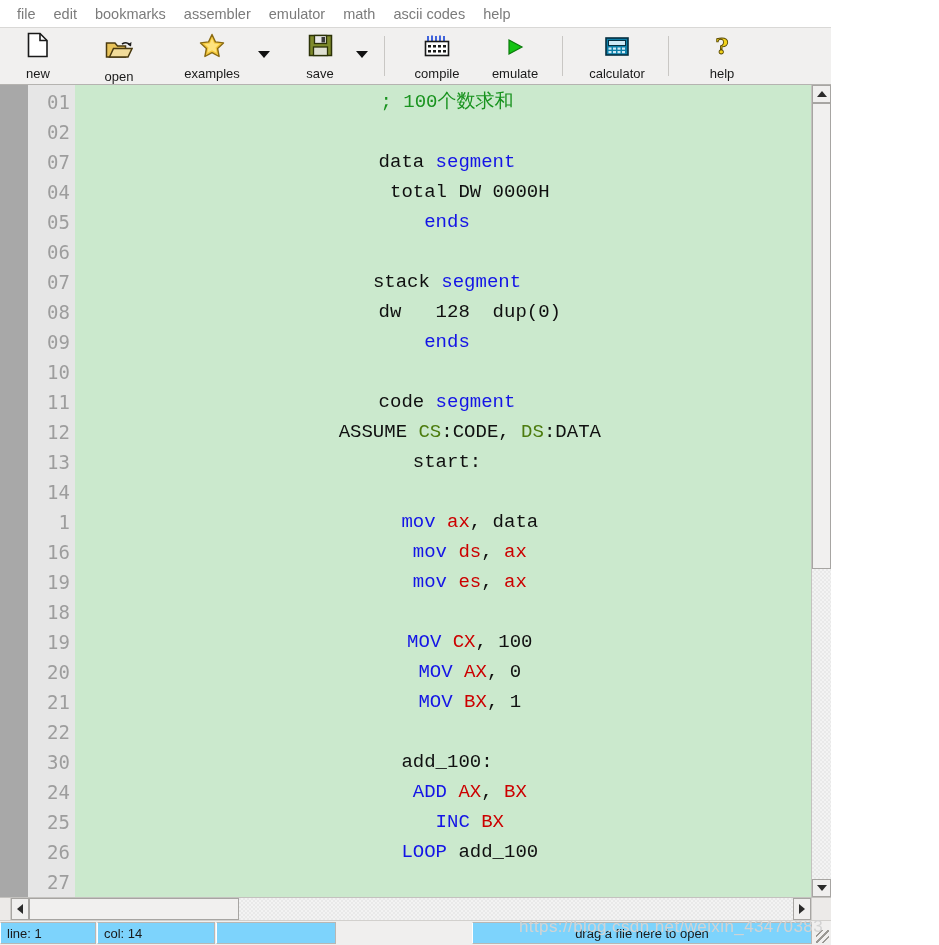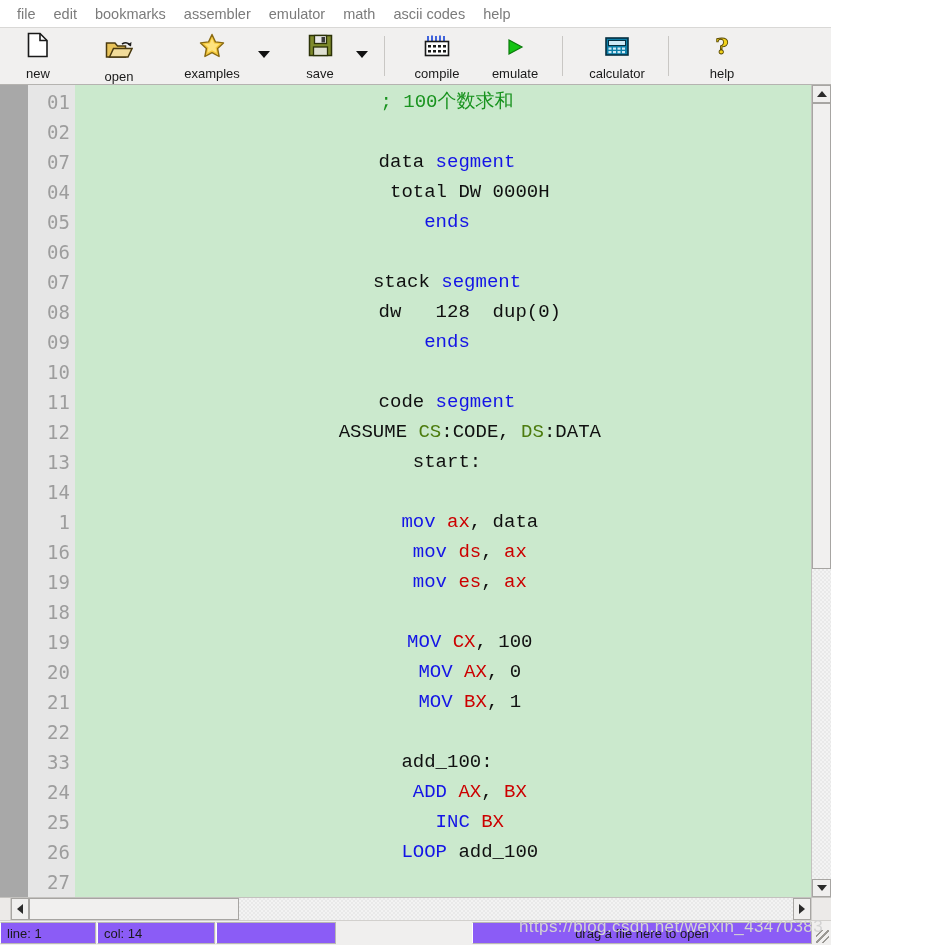--- a/index.html
+++ b/index.html
@@ -110,21 +110,21 @@
   }
   .hs-corner{width:19px;flex:0 0 19px;background:#eceae8;border-left:1px solid #cfcdca;}
 
   
   .statusbar{
     flex:0 0 25px;height:25px;background:#f0efee;display:flex;align-items:stretch;
     border-top:1px solid #d2d0cd;box-sizing:border-box;position:relative;
   }
   .sb-cell{
     border:1px solid #b9b7b4;border-left-color:#fff;border-top-color:#b9b7b4;
-    background:#8b5cf6;box-sizing:border-box;display:flex;align-items:center;
+    background:#7dd3fc;box-sizing:border-box;display:flex;align-items:center;
     font-size:13px;color:#1a1a1a;padding:0 6px;margin:1px 1px 1px 0;
   }
   .sb-line{flex:0 0 96px;}
   .sb-col{flex:0 0 118px;}
   .sb-blank1{flex:0 0 120px;}
   .sb-blank2{flex:1 1 auto;border:none;background:transparent;}
   .sb-drag{flex:0 0 340px;justify-content:center;}
   .sb-grip{
     width:18px;flex:0 0 18px;position:relative;background:#f0efee;
   }
@@ -307,21 +307,21 @@
           <div class="ln">13</div>
           <div class="ln">14</div>
           <div class="ln">1</div>
           <div class="ln">16</div>
           <div class="ln">19</div>
           <div class="ln">18</div>
           <div class="ln">19</div>
           <div class="ln">20</div>
           <div class="ln">21</div>
           <div class="ln">22</div>
-          <div class="ln">33</div>
+          <div class="ln">30</div>
           <div class="ln">24</div>
           <div class="ln">25</div>
           <div class="ln">26</div>
           <div class="ln">27</div>
         </div>
       <div class="code" id="code"><div class="ln"><span class="k-green">; 100个数求和</span></div><div class="ln">&nbsp;</div><div class="ln"><span class="k-black">data </span><span class="k-blue">segment</span></div><div class="ln"><span class="k-black">    total DW 0000H</span></div><div class="ln"><span class="k-blue">ends</span></div><div class="ln">&nbsp;</div><div class="ln"><span class="k-black">stack </span><span class="k-blue">segment</span></div><div class="ln"><span class="k-black">    dw   128  dup(0)</span></div><div class="ln"><span class="k-blue">ends</span></div><div class="ln">&nbsp;</div><div class="ln"><span class="k-black">code </span><span class="k-blue">segment</span></div><div class="ln"><span class="k-black">    ASSUME </span><span class="k-dred">CS</span><span class="k-black">:CODE, </span><span class="k-dred">DS</span><span class="k-black">:DATA</span></div><div class="ln"><span class="k-black">start:</span></div><div class="ln">&nbsp;</div><div class="ln"><span class="k-black">    </span><span class="k-blue">mov</span><span class="k-black"> </span><span class="k-red">ax</span><span class="k-black">, data</span></div><div class="ln"><span class="k-black">    </span><span class="k-blue">mov</span><span class="k-black"> </span><span class="k-red">ds</span><span class="k-black">, </span><span class="k-red">ax</span></div><div class="ln"><span class="k-black">    </span><span class="k-blue">mov</span><span class="k-black"> </span><span class="k-red">es</span><span class="k-black">, </span><span class="k-red">ax</span></div><div class="ln">&nbsp;</div><div class="ln"><span class="k-black">    </span><span class="k-blue">MOV</span><span class="k-black"> </span><span class="k-red">CX</span><span class="k-black">, 100</span></div><div class="ln"><span class="k-black">    </span><span class="k-blue">MOV</span><span class="k-black"> </span><span class="k-red">AX</span><span class="k-black">, 0</span></div><div class="ln"><span class="k-black">    </span><span class="k-blue">MOV</span><span class="k-black"> </span><span class="k-red">BX</span><span class="k-black">, 1</span></div><div class="ln">&nbsp;</div><div class="ln"><span class="k-black">add_100:</span></div><div class="ln"><span class="k-black">    </span><span class="k-blue">ADD</span><span class="k-black"> </span><span class="k-red">AX</span><span class="k-black">, </span><span class="k-red">BX</span></div><div class="ln"><span class="k-black">    </span><span class="k-blue">INC</span><span class="k-black"> </span><span class="k-red">BX</span></div><div class="ln"><span class="k-black">    </span><span class="k-blue">LOOP</span><span class="k-black"> add_100</span></div><div class="ln">&nbsp;</div></div>
     </div>
 
     <div class="vscroll">
       <div class="sb-arrow">

